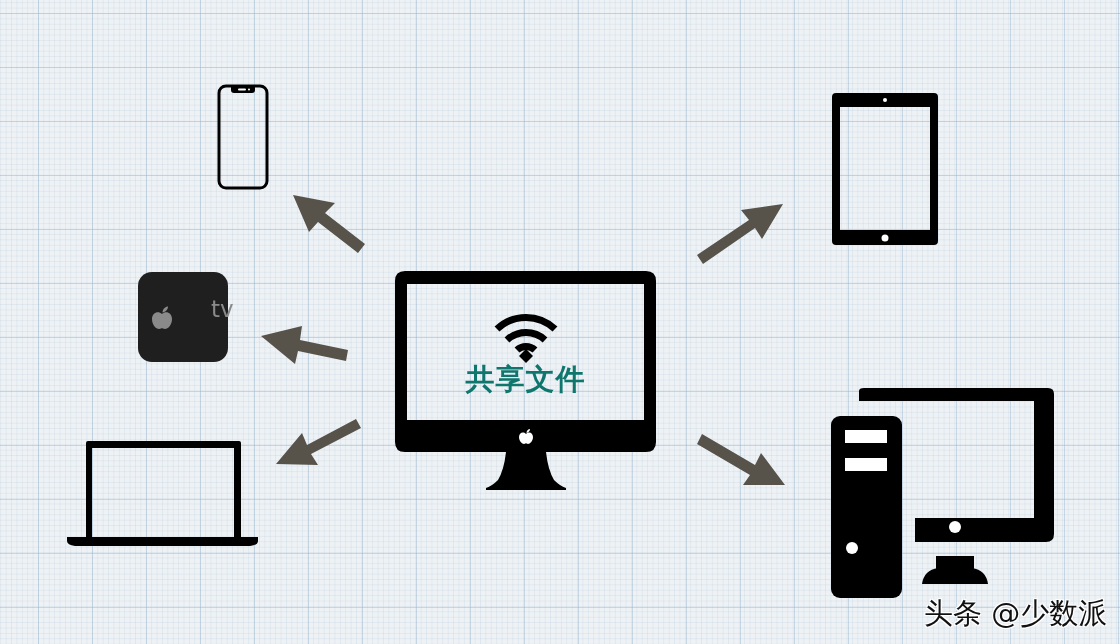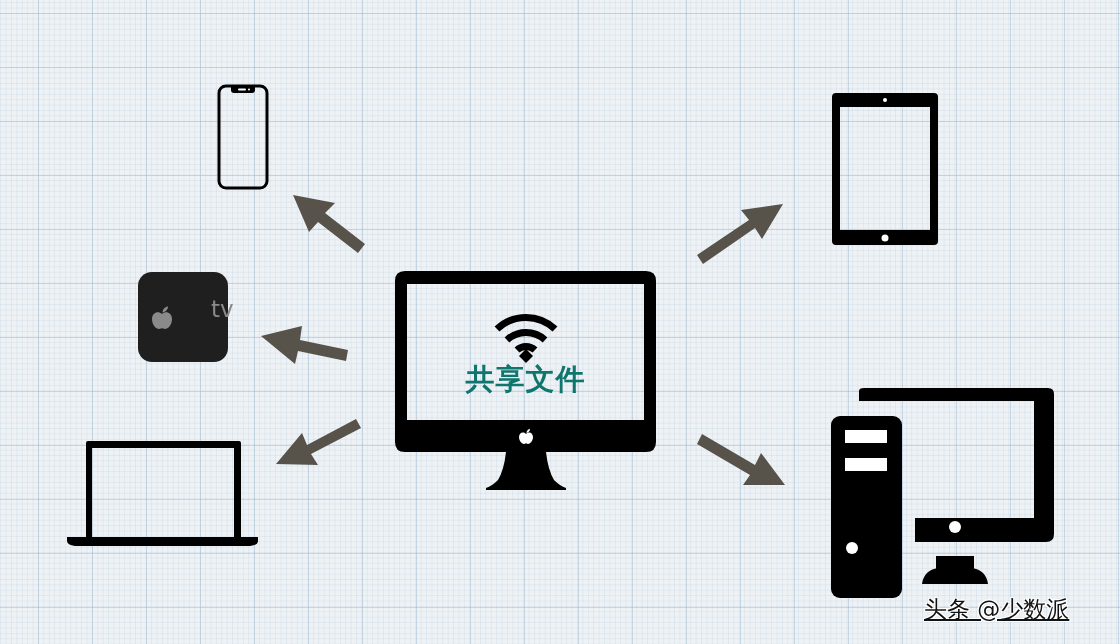--- a/index.html
+++ b/index.html
@@ -19,24 +19,23 @@
     .center-label {
       position: absolute; left: 407px; top: 360px; width: 237px; text-align: center;
       font-size: 29px; font-weight: bold; color: #0f766e; letter-spacing: 1px;
       font-family: "DejaVu Sans", sans-serif;
     }
     .tv-label {
       position: absolute; left: 171px; top: 296px; font-size: 23px; color: #8a8a8a;
       font-family: "DejaVu Sans", sans-serif; font-weight: normal; margin-left: 40px;
     }
     .watermark {
-      position: absolute; left: 924px; top: 594px; font-size: 23px; color: #111;
+      position: absolute; left: 924px; top: 594px; font-size: 29px; color: #111;
       font-family: "DejaVu Sans", sans-serif; letter-spacing: 0px;
       text-shadow: 1px 1px 0 #ffffff, -1px -1px 0 #ffffff, 1px -1px 0 #ffffff, -1px 1px 0 #ffffff;
-      text-decoration: underline;
     }
   </style>
 </head>
 <body>
 
 <svg class="scene" width="1120" height="644" viewBox="0 0 1120 644" xmlns="http://www.w3.org/2000/svg">
 
   <g>
     <path fill-rule="evenodd" fill="#000" d="M405 271 H646 Q656 271 656 281 V442 Q656 452 646 452 H405 Q395 452 395 442 V281 Q395 271 405 271 Z
          M407 284 V420 H644 V284 Z"></path>

